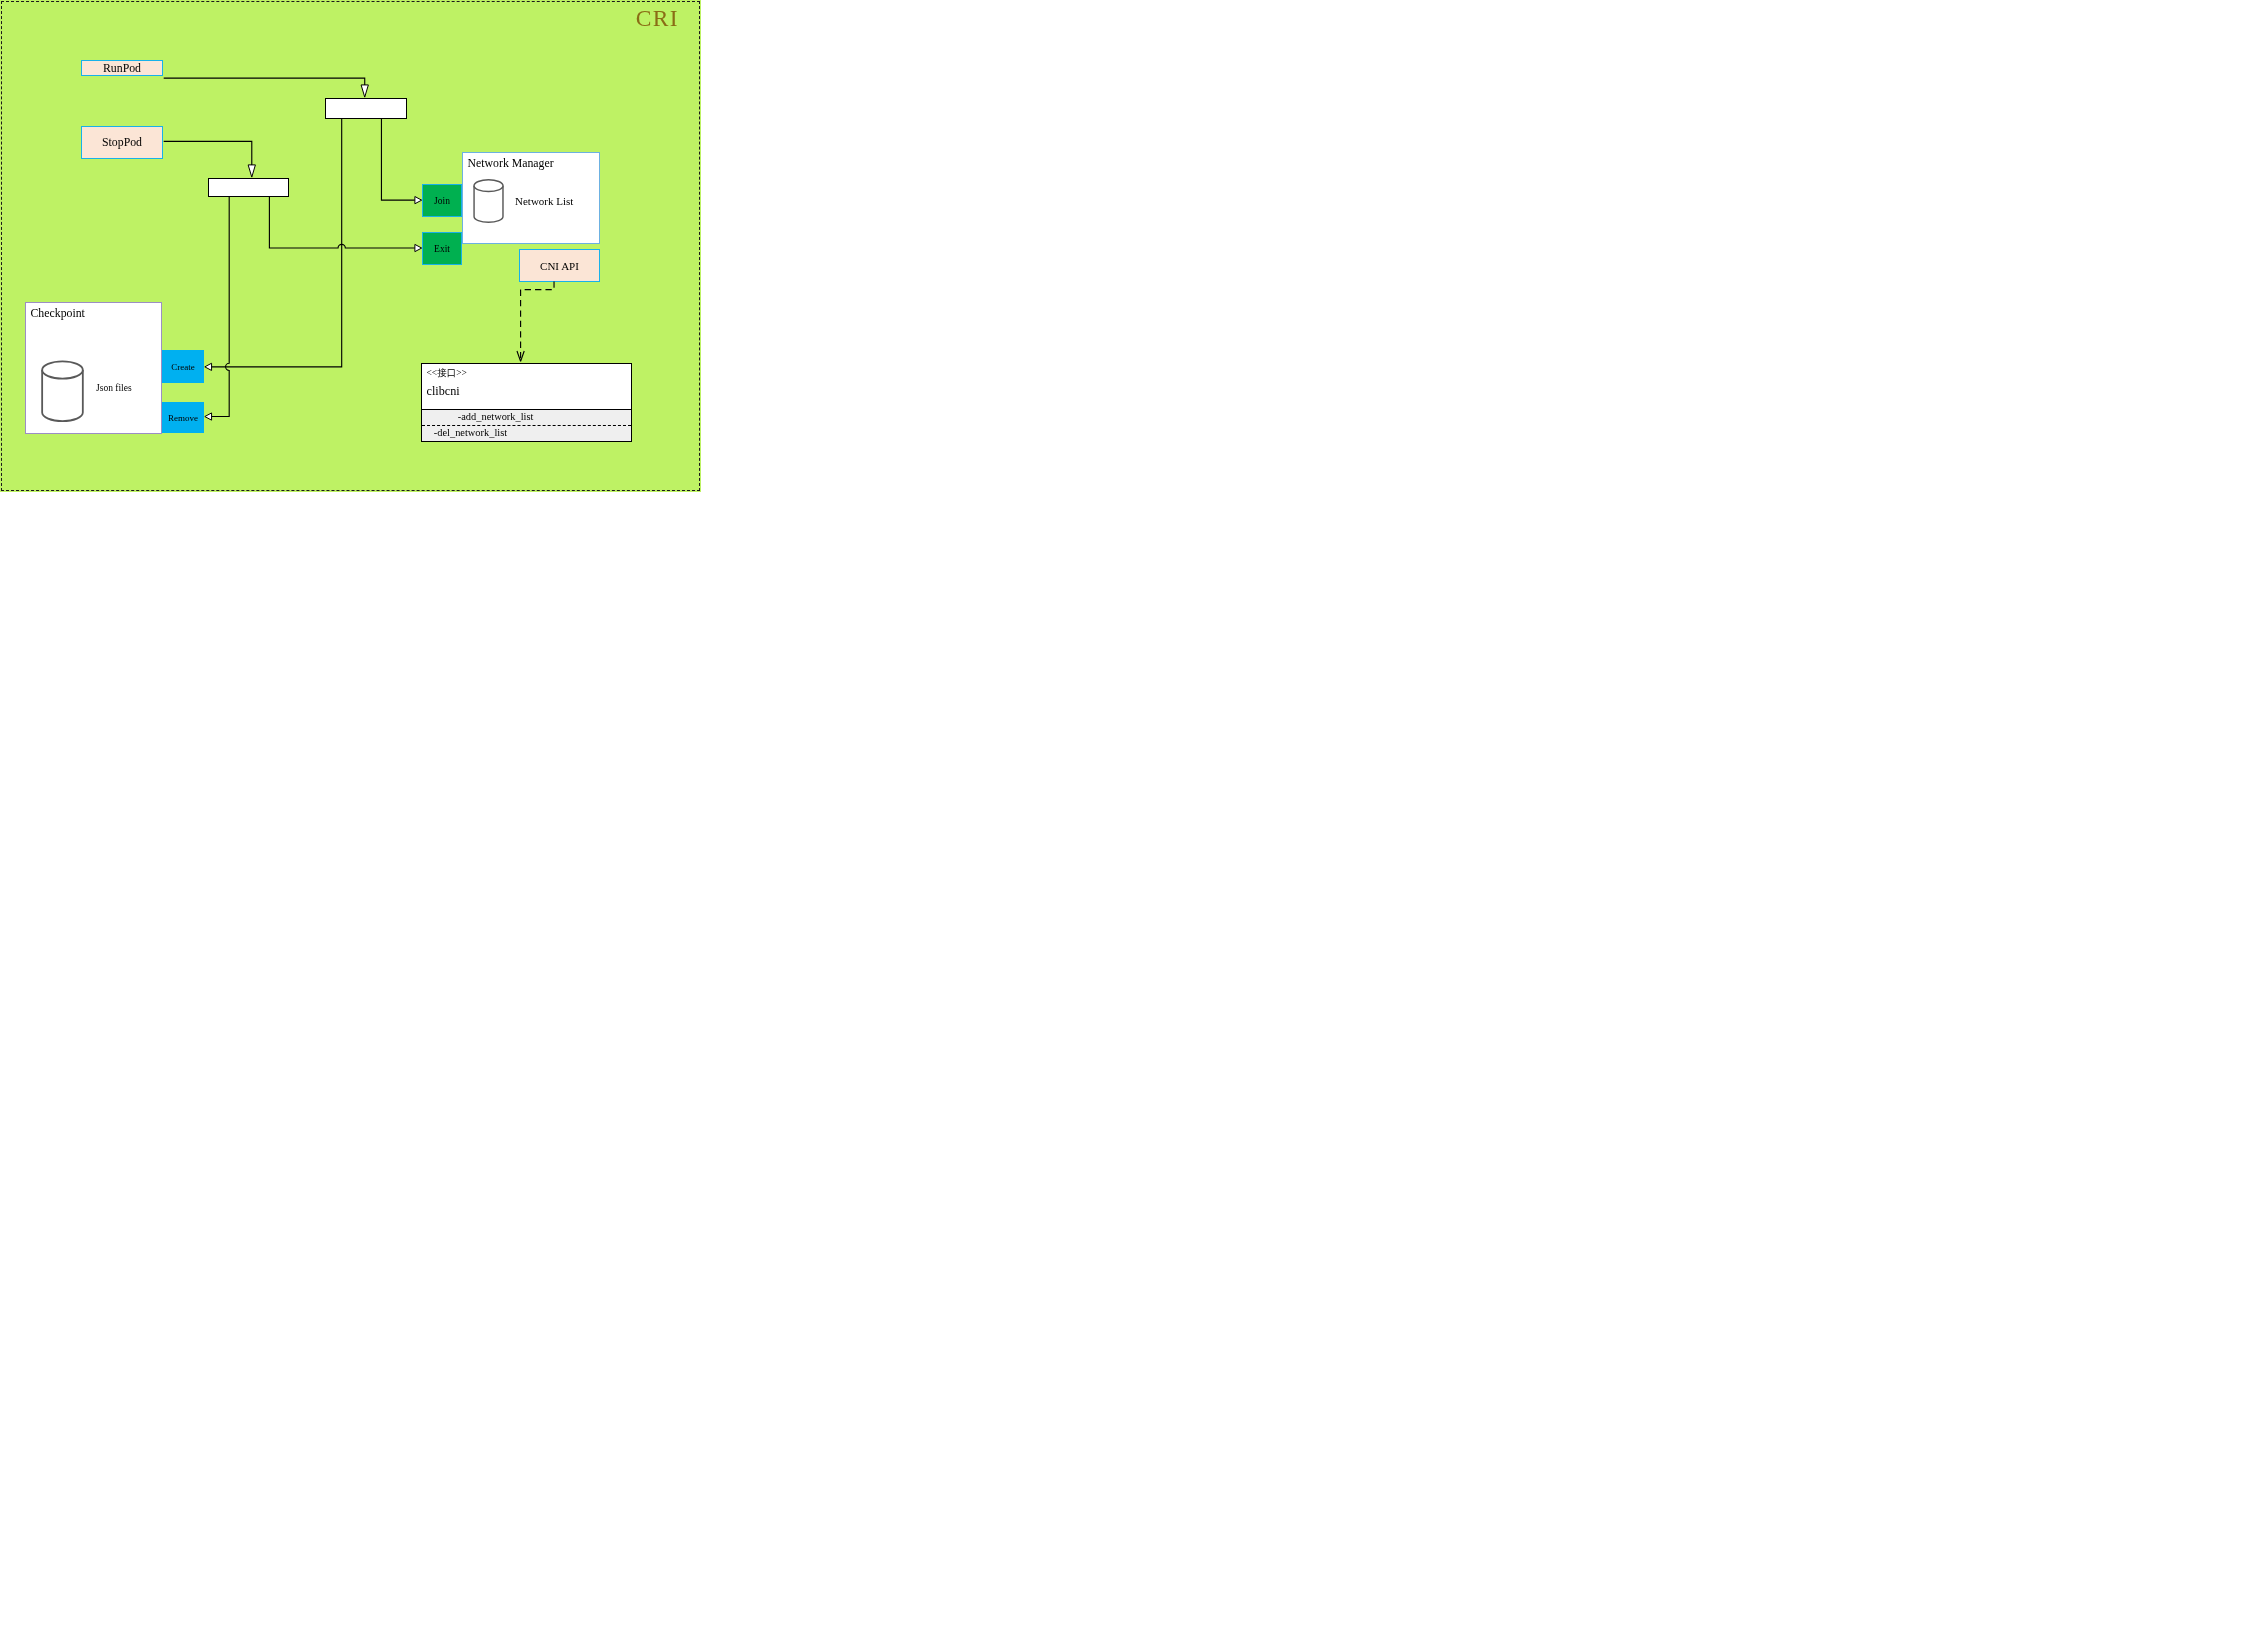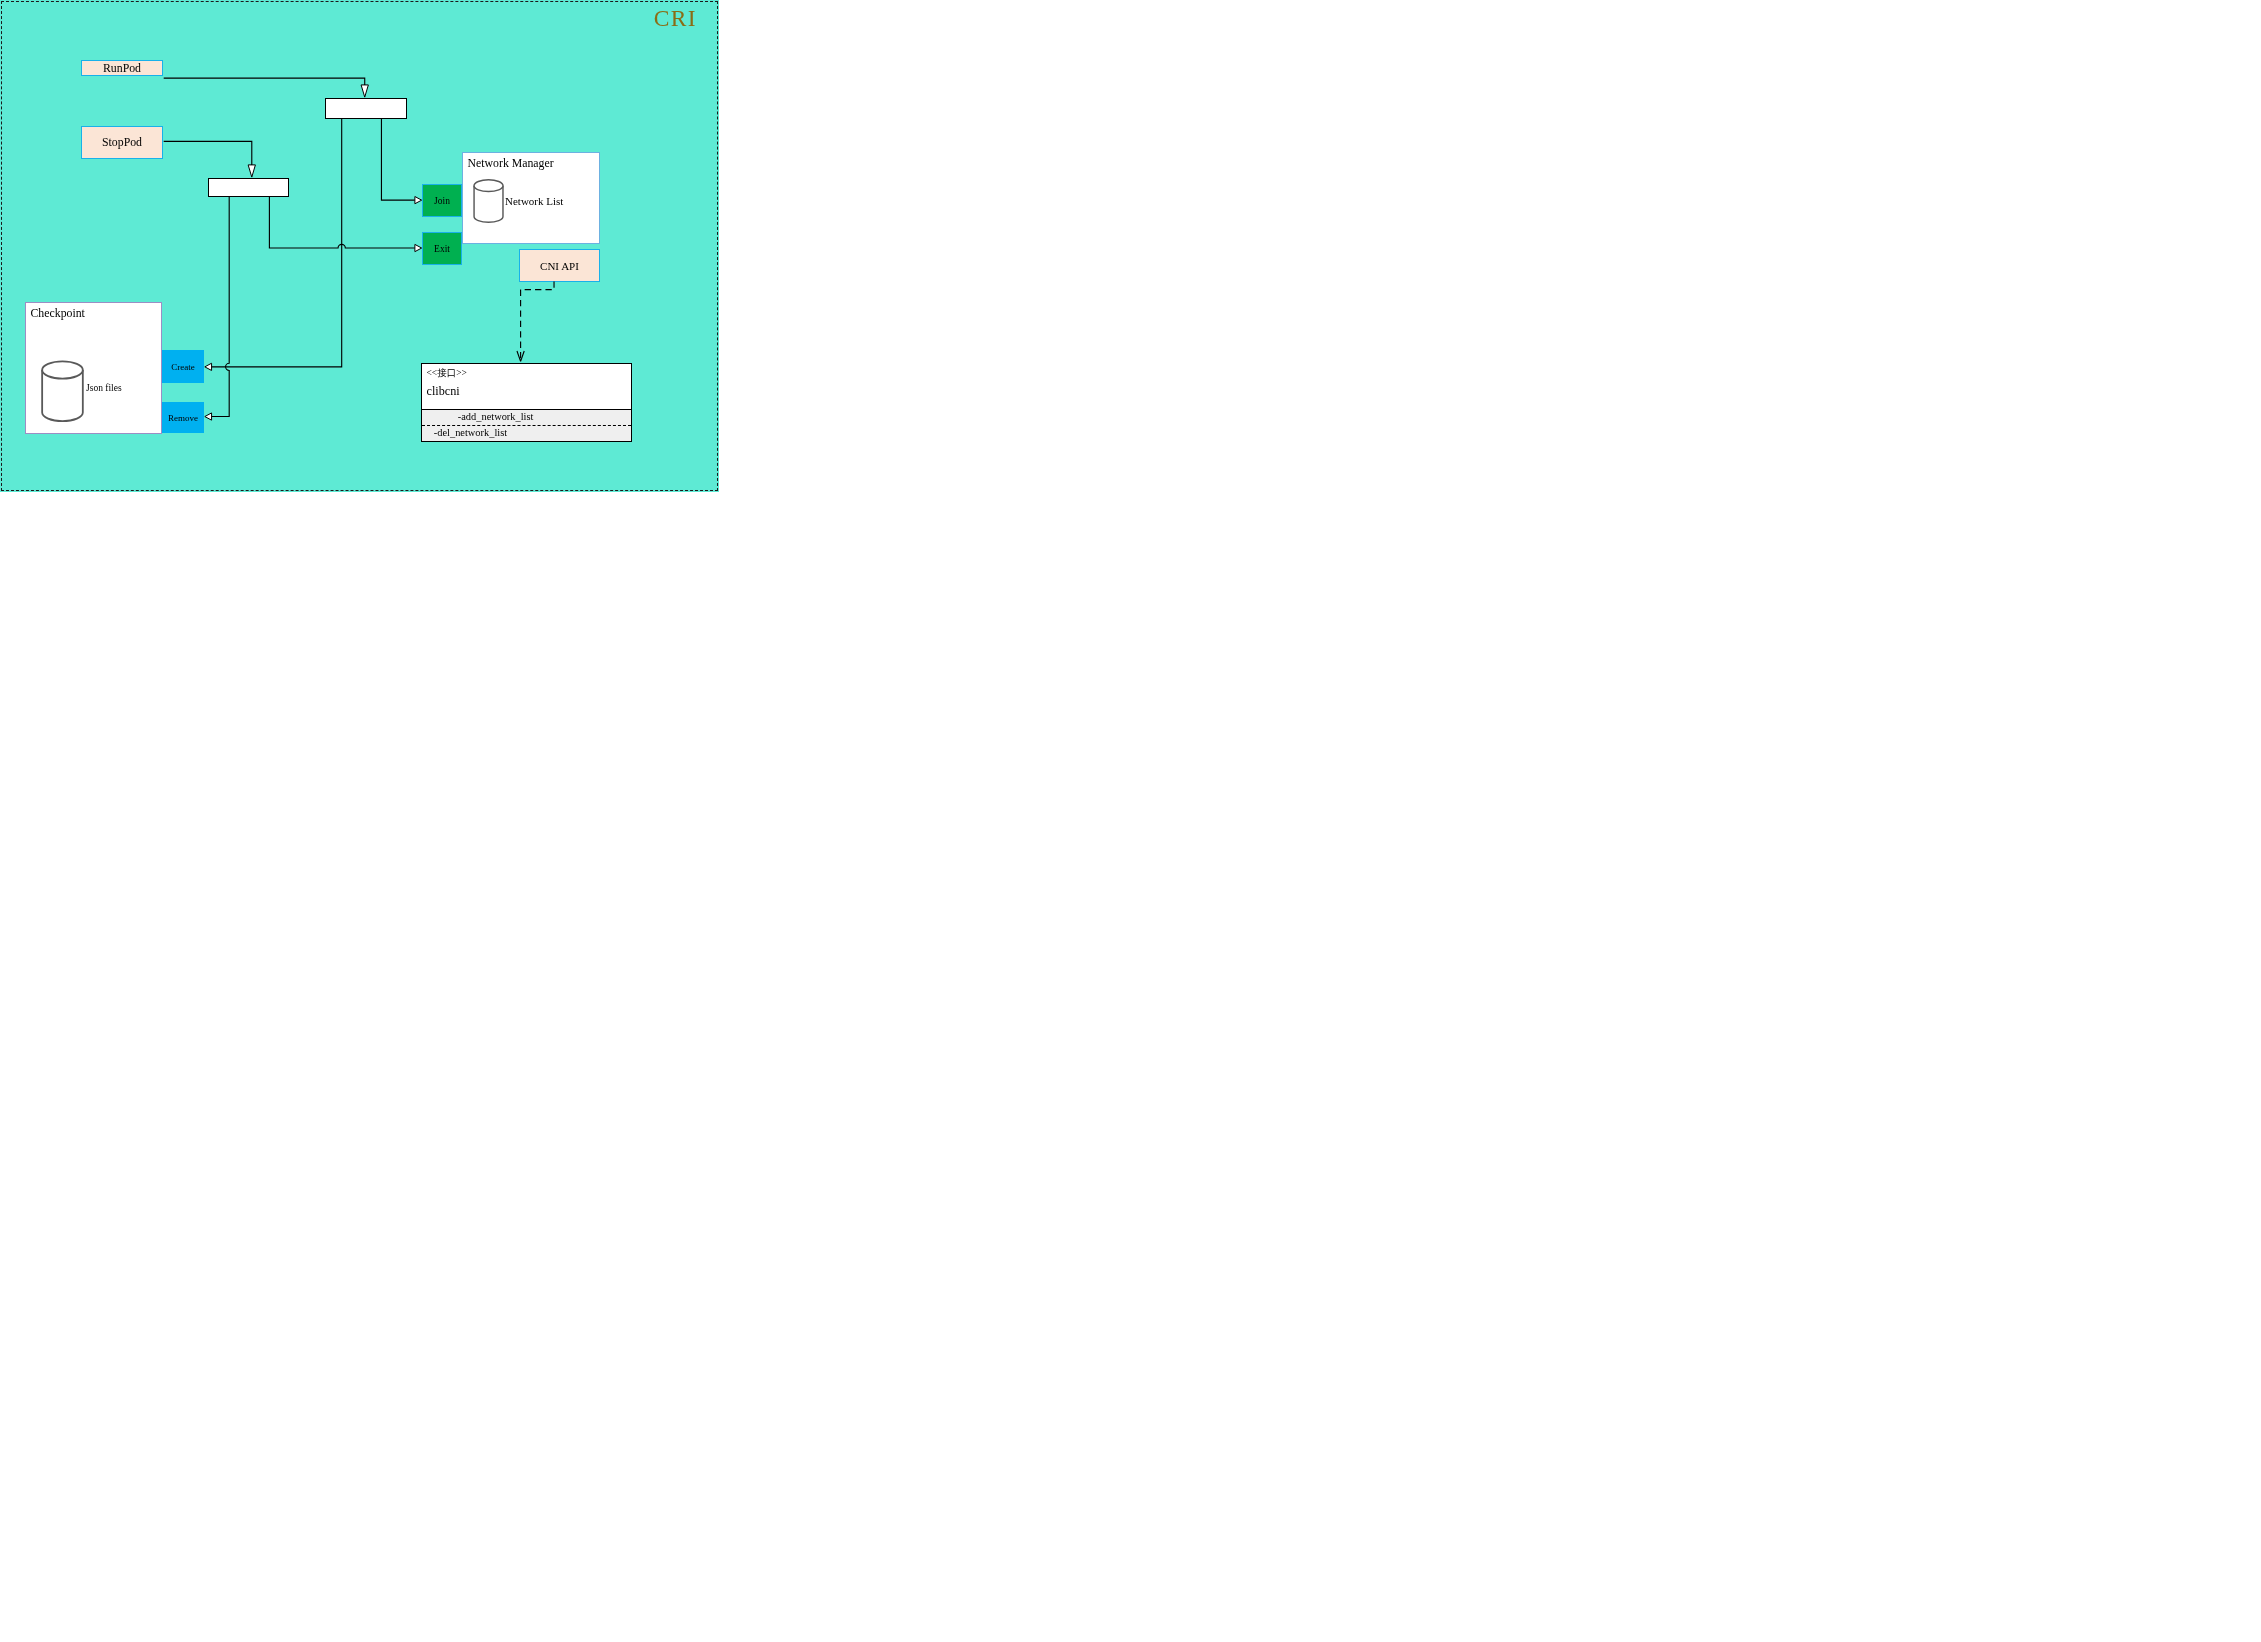--- a/index.html
+++ b/index.html
@@ -1,17 +1,17 @@
 <!DOCTYPE html>
 <html style="font-size:7.2px"><head>
 <meta charset="utf-8">
 <style>
   html,body{margin:0;padding:0;background:#fff;}
   body{font-family:"Liberation Serif","DejaVu Serif",serif;color:#000;}
-  .page{position:relative;width:701px;height:492px;background:#5eead4;overflow:hidden;padding-left:18px;}
+  .page{position:relative;width:701px;height:492px;background:#bef264;overflow:hidden;}
   .frame{position:absolute;inset:1.4px;border:0.9px dashed #1a1a1a;pointer-events:none;}
   .cri{position:absolute;top:4.5px;right:22px;font-size:23.5px;color:#8a6d15;letter-spacing:1.4px;}
   .container{position:absolute;background:#fff;box-sizing:border-box;}
   .container .box-label{position:absolute;top:2.7px;left:4.5px;font-size:11.8px;white-space:nowrap;}
   .runtime{left:25px;top:28px;width:138px;height:130px;border:0.9px solid #18a85a;}
   .nm{left:462px;top:152px;width:138px;height:92px;border:0.9px solid #6cb1e1;}
   .checkpoint{left:25px;top:302px;width:137px;height:132px;border:0.9px solid #9c8ec4;}
   .node{position:absolute;box-sizing:border-box;display:flex;align-items:center;justify-content:center;white-space:nowrap;}
   .peach{background:#fbe5d6;border:0.9px solid #18b1ea;font-size:11.8px;}
   .runpod{left:81px;top:60px;width:82px;height:16px;}
@@ -19,21 +19,21 @@
   .cniapi{left:519px;top:249px;width:81px;height:33px;font-size:11px;}
   .green{background:#00b050;border:0.9px solid #18b1ea;font-size:9.5px;}
   .join{left:422px;top:184px;width:40px;height:33px;}
   .exit{left:422px;top:232px;width:40px;height:33px;}
   .blue{background:#00b0f0;border:none;font-size:9px;}
   .create{left:162px;top:350px;width:42px;height:33px;}
   .remove{left:162px;top:402px;width:42px;height:31px;}
   .bar{position:absolute;background:#fff;border:1.4px solid #000;box-sizing:border-box;}
   .bar1{left:325px;top:98px;width:82px;height:21px;}
   .bar2{left:208px;top:178px;width:81px;height:19.4px;}
-  .sidetext{position:absolute;white-space:nowrap;}
+  .sidetext{position:absolute;white-space:nowrap;margin-left:10px;}
   .nl{left:505px;top:195px;font-size:11px;}
   .jf{left:86px;top:383px;font-size:9.5px;}
   .uml{position:absolute;left:421px;top:363px;width:211px;height:79px;border:1.4px solid #000;background:#fff;box-sizing:border-box;}
   .uml-stereo{position:absolute;left:4.5px;top:2.7px;font-size:9.5px;}
   .uml-name{position:absolute;left:4.5px;top:20px;font-size:12.2px;}
   .uml-bottom{position:absolute;left:0;right:0;top:45px;bottom:0;background:#efefef;border-top:1.4px solid #000;}
   .uml-m1{position:absolute;left:11.8px;top:0.9px;font-size:10.4px;margin-left:24px;}
   .uml-dotted{position:absolute;left:0;right:0;top:15px;border-top:1.1px dashed #000;}
   .uml-m2{position:absolute;left:11.8px;top:16.7px;font-size:10.4px;}
   svg.overlay{position:absolute;left:0;top:0;width:701px;height:492px;pointer-events:none;}

